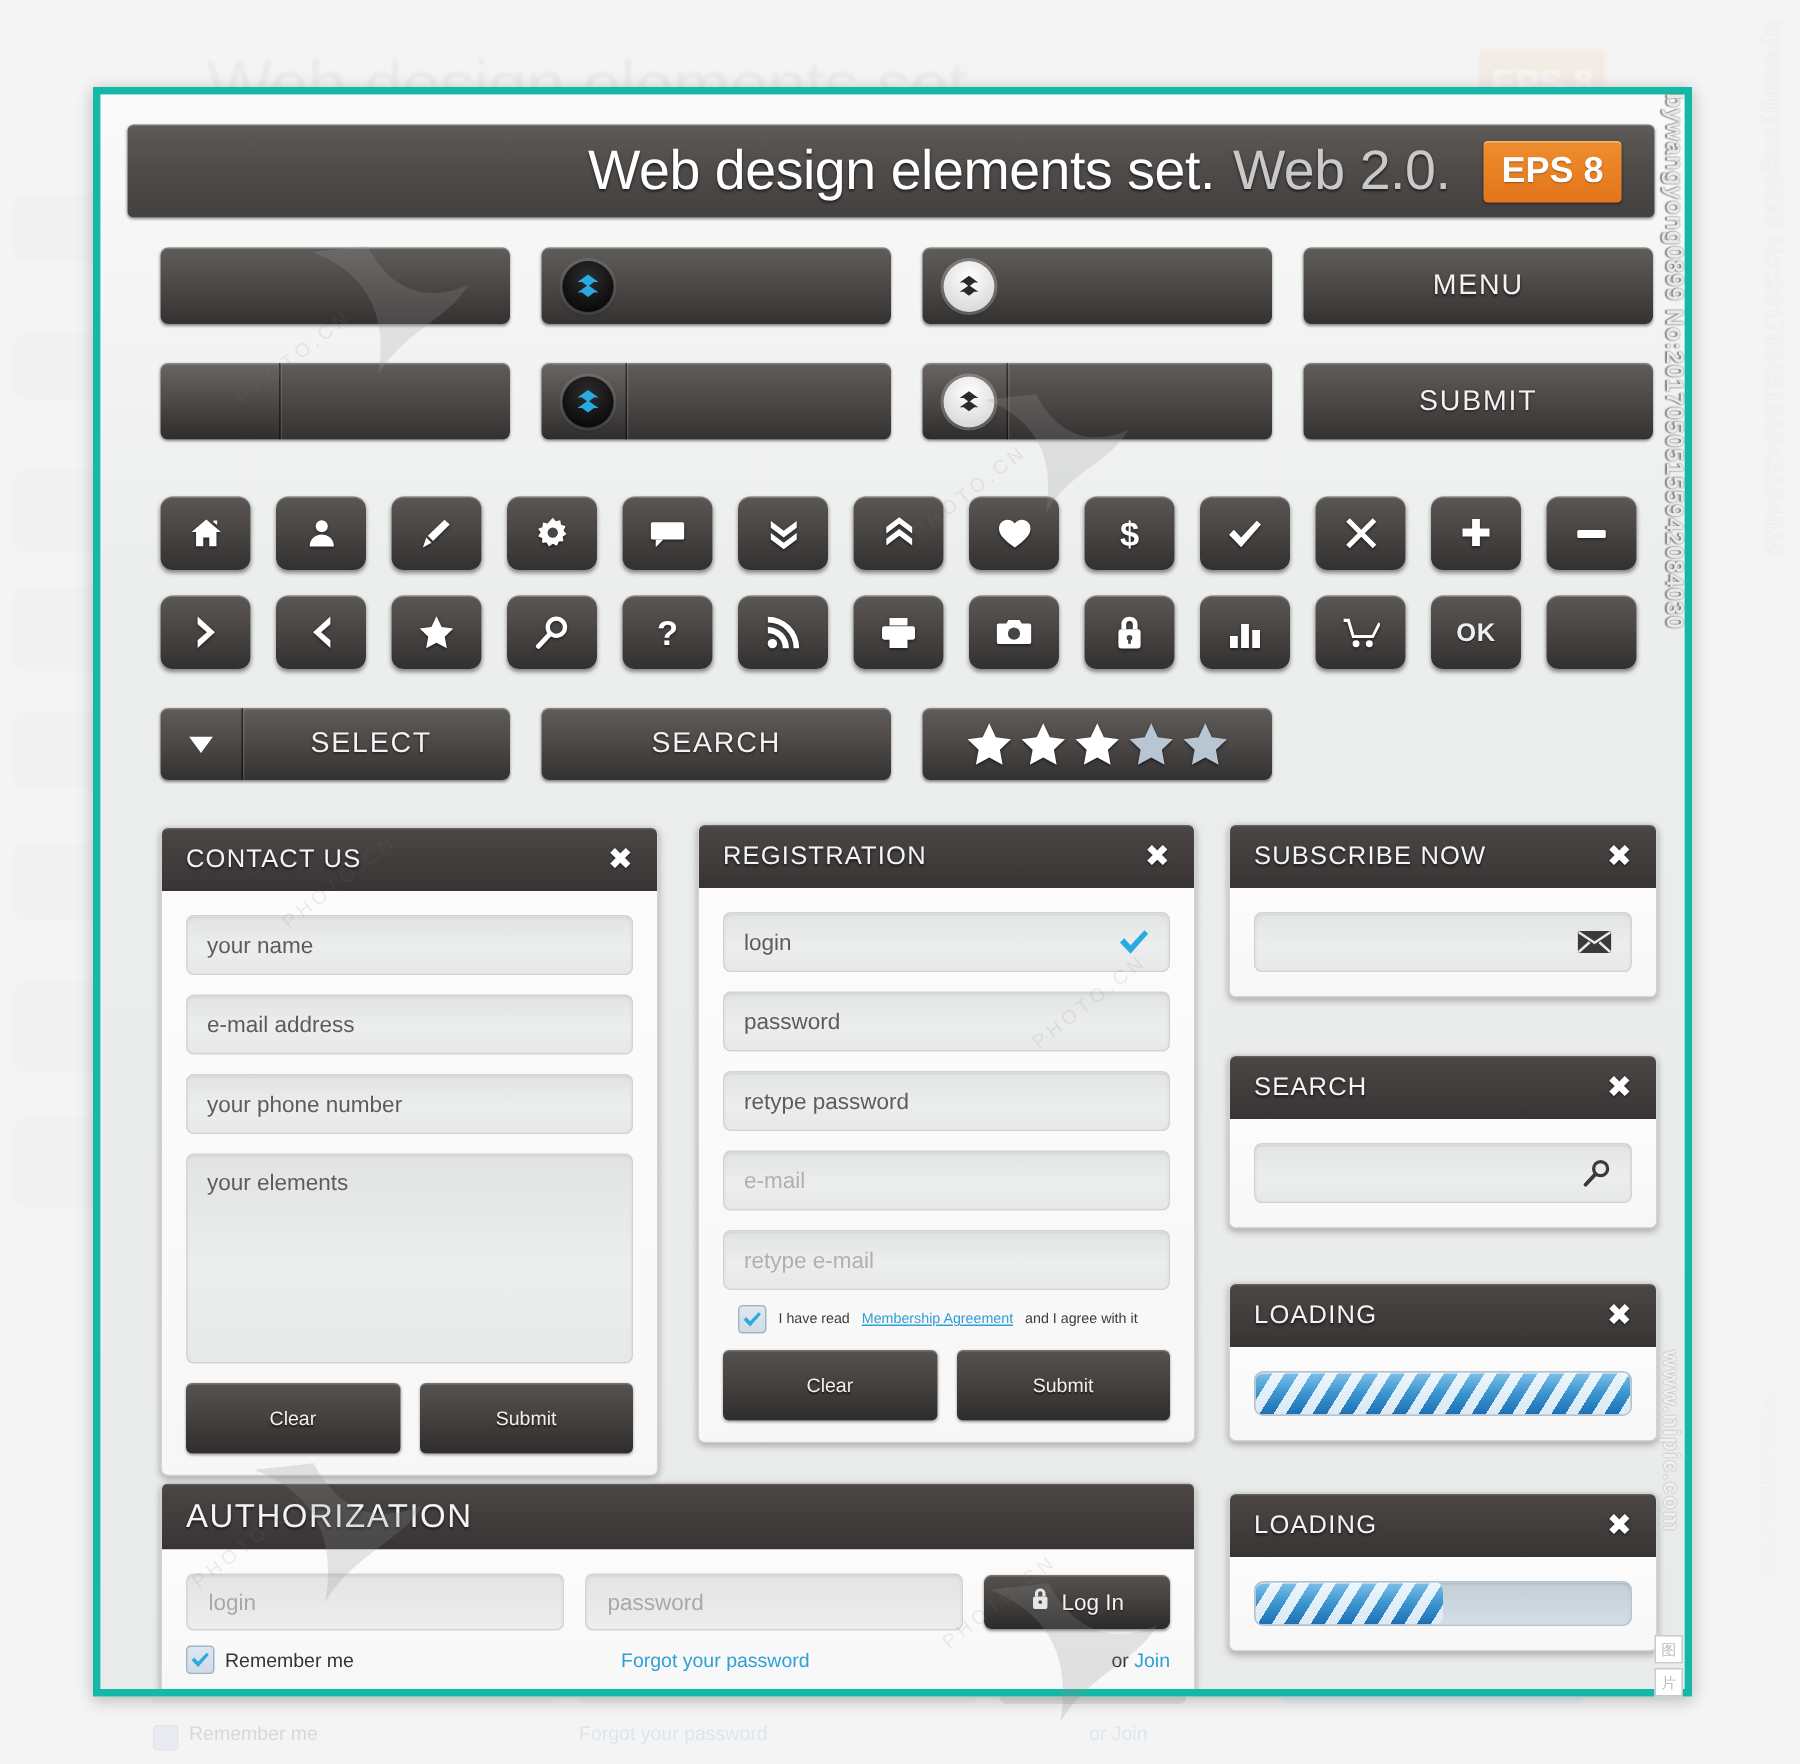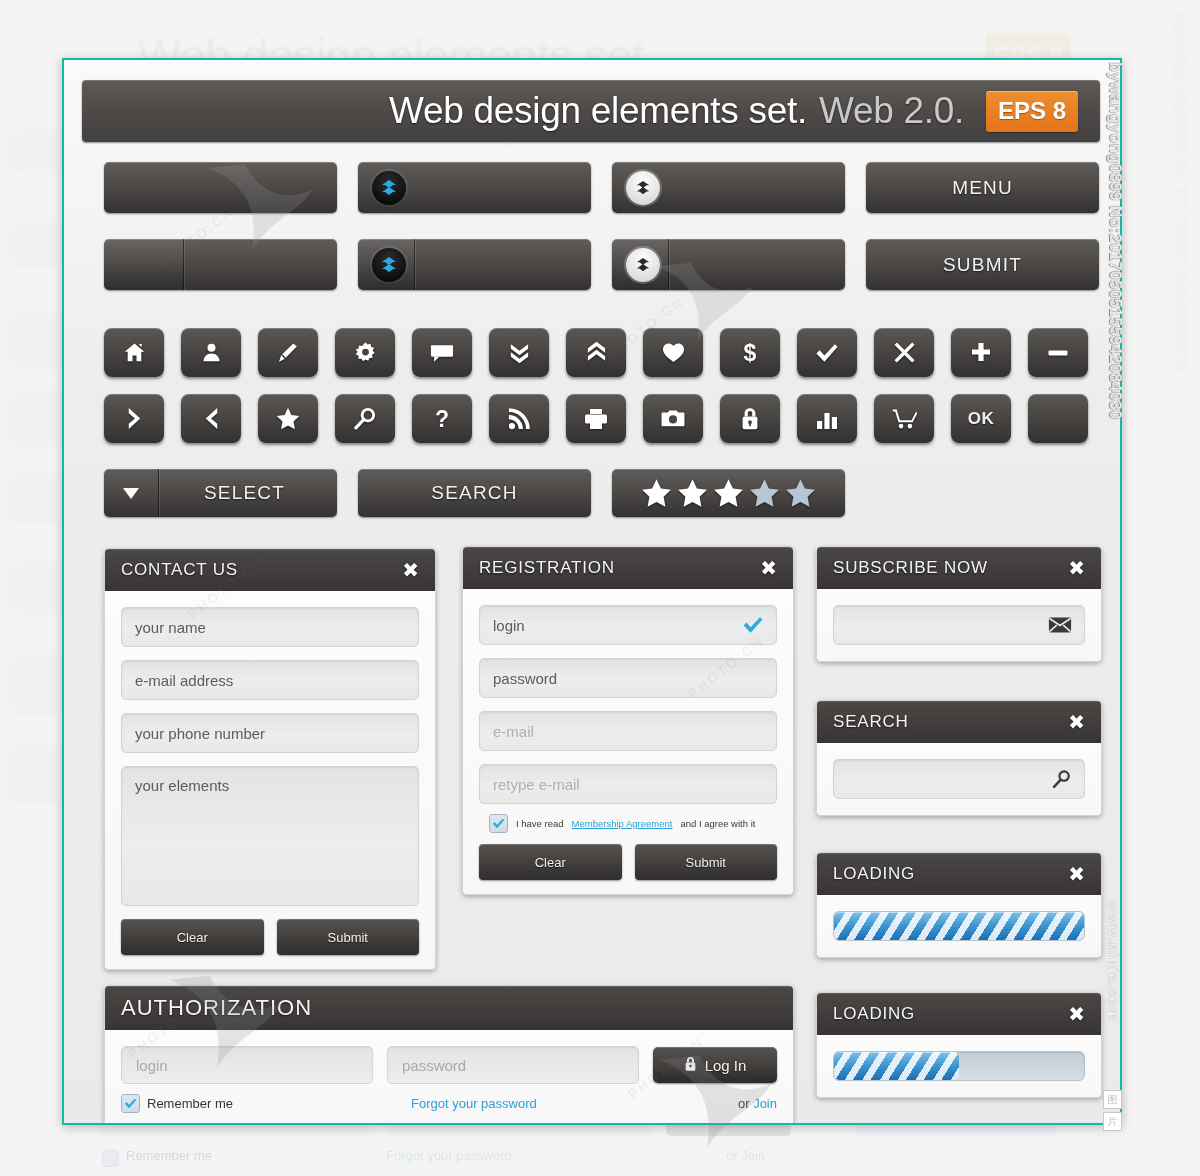--- a/index.html
+++ b/index.html
@@ -26,21 +26,21 @@
     position:absolute;left:972px;top:22px;width:84px;height:46px;
     background:#f0c49a;border-radius:3px;color:#fff;font-weight:bold;
     font-size:24px;text-align:center;line-height:46px;
   }
   .ghost-chip{position:absolute;background:#e3e3e3;border-radius:8px;}
 
   
   .frame{
     position:absolute;left:62px;top:58px;width:1056px;height:1063px;
     background:#f3f3f3;
-    border:2px solid #14b8a6;
+    border:5px solid #14b8a6;
     box-shadow:0 2px 10px rgba(0,0,0,.25), 0 0 0 1px rgba(255,255,255,.9) inset;
     overflow:hidden;
   }
   .sheet{position:absolute;left:0;top:0;width:1056px;height:1063px;
     background:linear-gradient(180deg,#fafafa 0%,#eceded 30%,#e9eaea 100%);}
 
   
   .mainhead{
     position:absolute;left:18px;top:20px;width:1018px;height:62px;
     background:linear-gradient(180deg,#5d5a58 0%,#4e4b49 48%,#434040 100%);
@@ -141,21 +141,21 @@
     border:1px solid #d2d3d3;
     box-shadow:inset 0 1px 2px rgba(0,0,0,.07);
     display:flex;align-items:center;padding:0 13px;
     font-size:15px;color:#5c5c5c;position:relative;
   }
   .field.muted{color:#b0b0b0;}
   .field.tall{height:128px;align-items:flex-start;padding-top:10px;}
   .field .right{position:absolute;right:12px;top:50%;transform:translateY(-50%);display:flex;}
 
   .formbtns{display:flex;gap:13px;}
-  .smallbtn{flex:1;height:36px;border-radius:4px;
+  .smallbtn{flex:1;height:47px;border-radius:4px;
     background:linear-gradient(180deg,#55524f 0%,#454240 45%,#2f2d2c 100%);
     box-shadow:0 1px 2px rgba(0,0,0,.4),inset 0 1px 0 rgba(255,255,255,.2);
     display:flex;align-items:center;justify-content:center;
     color:#f0f0f0;font-size:13px;text-shadow:0 1px 1px rgba(0,0,0,.6);}
 
   .agree{display:flex;align-items:center;gap:8px;margin:-3px 0 11px 10px;font-size:9.5px;color:#3b3b3b;}
   .cbx{width:17px;height:17px;border-radius:3px;flex:none;
     background:linear-gradient(180deg,#dfe7ef,#cfdbe7);border:1px solid #9fb4c6;
     display:flex;align-items:center;justify-content:center;}
   .cbx svg{display:block;}
@@ -574,20 +574,21 @@
     <div class="panel-body">
       <div class="field">
         <span>login</span>
         <span class="right">
           <svg width="22" height="18" viewBox="0 0 26 22" fill="#29abe2">
                 <path d="M1.5 11.5 5 8 10.2 13.6 21.5 1.5 24.5 4.2 10.2 20.5z"></path>
               </svg>
         </span>
       </div>
       <div class="field">password</div>
+      <div class="field">retype password</div>
       <div class="field muted">e-mail</div>
       <div class="field muted">retype e-mail</div>
       <div class="agree">
         <span class="cbx">
           <svg width="13" height="11" viewBox="0 0 26 22" fill="#29abe2">
                 <path d="M1.5 11.5 5 8 10.2 13.6 21.5 1.5 24.5 4.2 10.2 20.5z"></path>
               </svg>
         </span>
         <span>I have read</span>
         <span class="lnk">Membership Agreement</span>

